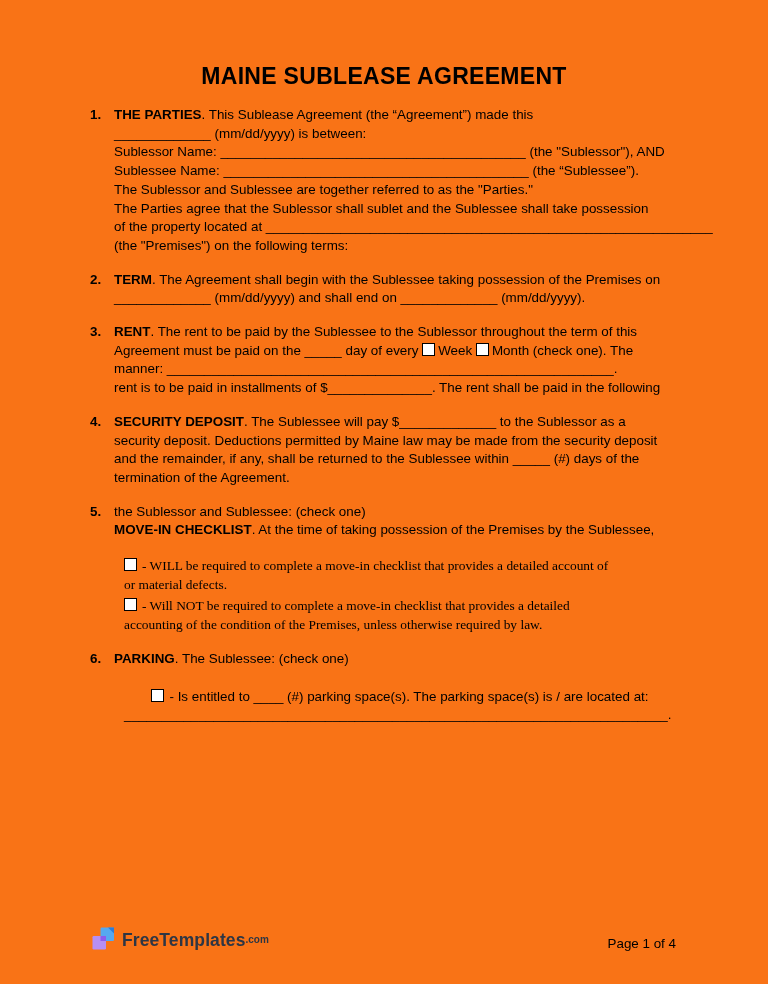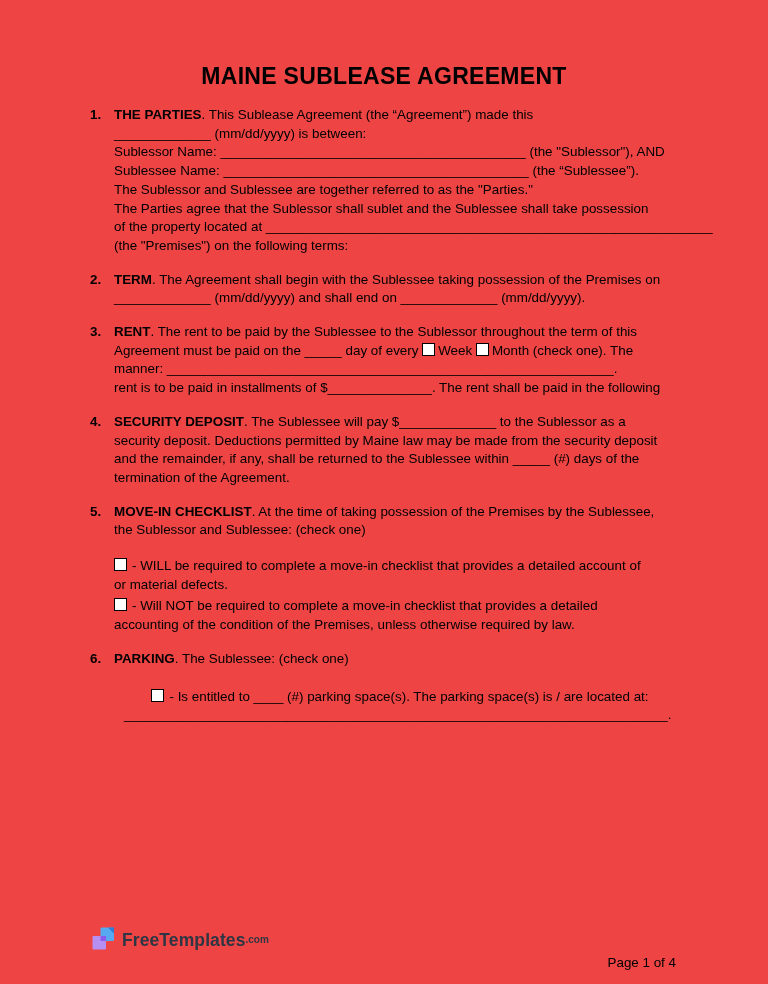--- a/index.html
+++ b/index.html
@@ -1,19 +1,19 @@
 <!DOCTYPE html>
 <html><head>
 <meta charset="utf-8">
 <style>
   html, body { margin:0; padding:0; background:#ffffff; }
   .page {
     position:relative;
     width:768px; height:984px;
-    background:#ef4444;
+    background:#f97316;
     font-family:"Liberation Sans", sans-serif;
     font-size:13.4px;
     line-height:18.7px;
     color:#000;
     overflow:hidden;
   }
   .doc-title {
     margin:0;
     padding-top:62px;
     text-align:center;
@@ -32,28 +32,28 @@
   .hd { font-weight:700;text-align:right; }
   .cb {
     display:inline-block;
     width:11px; height:11px;
     border:1.6px solid #000;
     background:#fff;
     vertical-align:-1px;
   }
   .cb-pre { margin-right:5px; }
   .cb-mid { margin-right:3px; }
-  .cb-item { margin-top:17px; }
+  .cb-item { margin-left:10px; margin-top:17px;font-family:Liberation Serif, serif; }
   .cb-item.tight { margin-top:3px; }
   .cb-item-parking { margin-left:10px; margin-top:19px;text-align:center; }
   .loc-line { margin-left:10px; }
   .footer {
     position:absolute;
     left:92px; right:92px; top:927px;
-    display:flex; align-items:flex-start;flex-direction:column;
+    display:flex; align-items:flex-end;
   }
   .logo-wrap { display:flex; align-items:center; }
   .brand { margin-left:7px; font-size:17.5px; font-weight:700; color:#2e3644; letter-spacing:0.1px; }
   .brand-tld { font-size:10px; font-weight:600; color:#2e3644; }
   .page-info { margin-left:auto; font-size:13.4px; color:#000; }
 </style>
 </head>
 <body>
 
 <div class="page">
@@ -102,22 +102,22 @@
         <div class="ln"><span class="hd">SECURITY DEPOSIT</span><span>. The Sublessee will pay $_____________ to the Sublessor as a</span></div>
         <div class="ln">security deposit. Deductions permitted by Maine law may be made from the security deposit</div>
         <div class="ln">and the remainder, if any, shall be returned to the Sublessee within _____ (#) days of the</div>
         <div class="ln">termination of the Agreement.</div>
       </div>
     </div>
 
     <div class="section">
       <div class="num">5.</div>
       <div class="sec-body">
+        <div class="ln">the Sublessor and Sublessee: (check one)</div>
         <div class="ln"><span class="hd">MOVE-IN CHECKLIST</span><span>. At the time of taking possession of the Premises by the Sublessee,</span></div>
-        <div class="ln">the Sublessor and Sublessee: (check one)</div>
         <div class="cb-item">
           <div class="ln"><span class="cb cb-pre"></span><span>- WILL be required to complete a move-in checklist that provides a detailed account of</span></div>
           <div class="ln">or material defects.</div>
         </div>
         <div class="cb-item tight">
           <div class="ln"><span class="cb cb-pre"></span><span>- Will NOT be required to complete a move-in checklist that provides a detailed</span></div>
           <div class="ln">accounting of the condition of the Premises, unless otherwise required by law.</div>
         </div>
       </div>
     </div>

